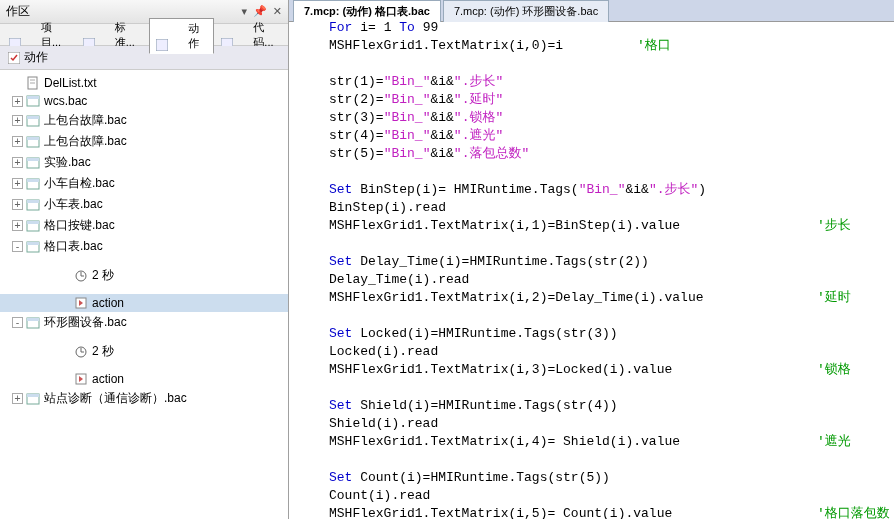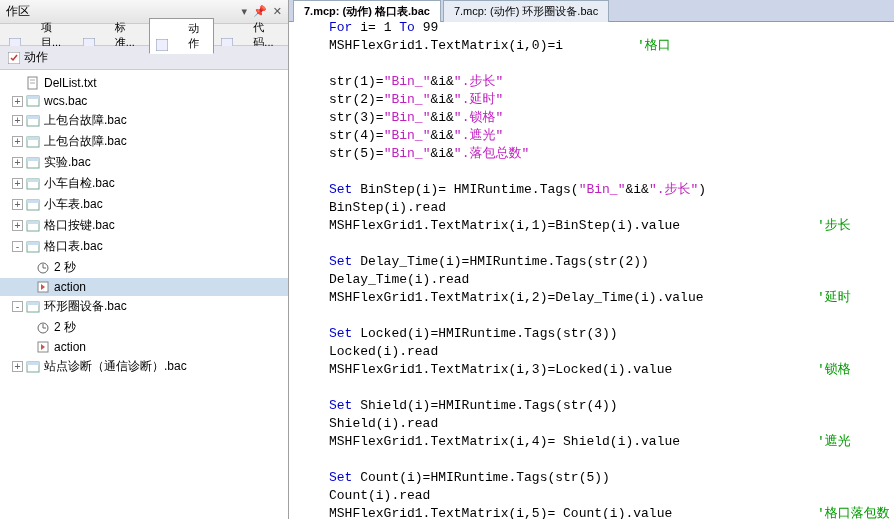--- a/index.html
+++ b/index.html
@@ -13,21 +13,21 @@
   .tab.active { background: #fff; border: 1px solid #999; border-bottom-color: #fff; position: relative; top: 1px; }
   .tab .icon { width:12px; height:12px; display:inline-block; }
   .tree { flex: 1; overflow: auto; padding: 4px 0; background:#fff;}
   .tree-header { background: #e8e8f0; padding: 3px 8px; font-weight: normal; border-bottom: 1px solid #ccc; display:flex; align-items:center; gap:4px;}
   .tree-item { display: flex; align-items: center; padding: 2px 0 2px 4px; cursor: pointer; white-space: nowrap; }
   .tree-item .exp { width: 14px; text-align: center; color: #666; font-family: monospace; font-size:10px; border:1px solid #aaa; line-height:9px; height:11px; width:11px; margin-right:3px; background:#fff;}
   .tree-item .exp.blank { border:none; background:transparent;}
   .tree-item .icon { width: 14px; height: 14px; margin-right: 4px; display:inline-flex; align-items:center; justify-content:center;}
   .tree-item.selected { background: #cde; }
   .tree-item.depth1 { padding-left: 12px; }
-  .tree-item.depth2 { padding-left: 22px; }
+  .tree-item.depth2 { padding-left: 60px; margin-top: 8px; }
   .editor-pane { flex: 1; display: flex; flex-direction: column; background:#fff;}
   .editor-tabs { display: flex; background: #cdd6e8; height: 22px; align-items: center; padding-left: 4px; gap:2px; border-bottom:1px solid #999;}
   .editor-tab { padding: 3px 10px; font-size: 11px; background: #e7ecf5; border: 1px solid #9ab; border-bottom:none; cursor: pointer; white-space:nowrap; max-width:220px; overflow:hidden; text-overflow:ellipsis;}
   .editor-tab.active { background: #fff; font-weight:bold;}
   .code-area { flex: 1; display: flex; background: #fff; overflow:auto; position:relative;align-items:center;}
   .gutter { width: 28px; background: #f0f0f0; border-right: 1px solid #ddd; }
   .code { font-family: Consolas, "Courier New", monospace; font-size: 13px; line-height: 18px; padding: 4px 12px; white-space: pre; flex:1; position:relative;}
   .kw { color: #0000cc; }
   .num { color: #000; }
   .str { color: #c020c0; }

